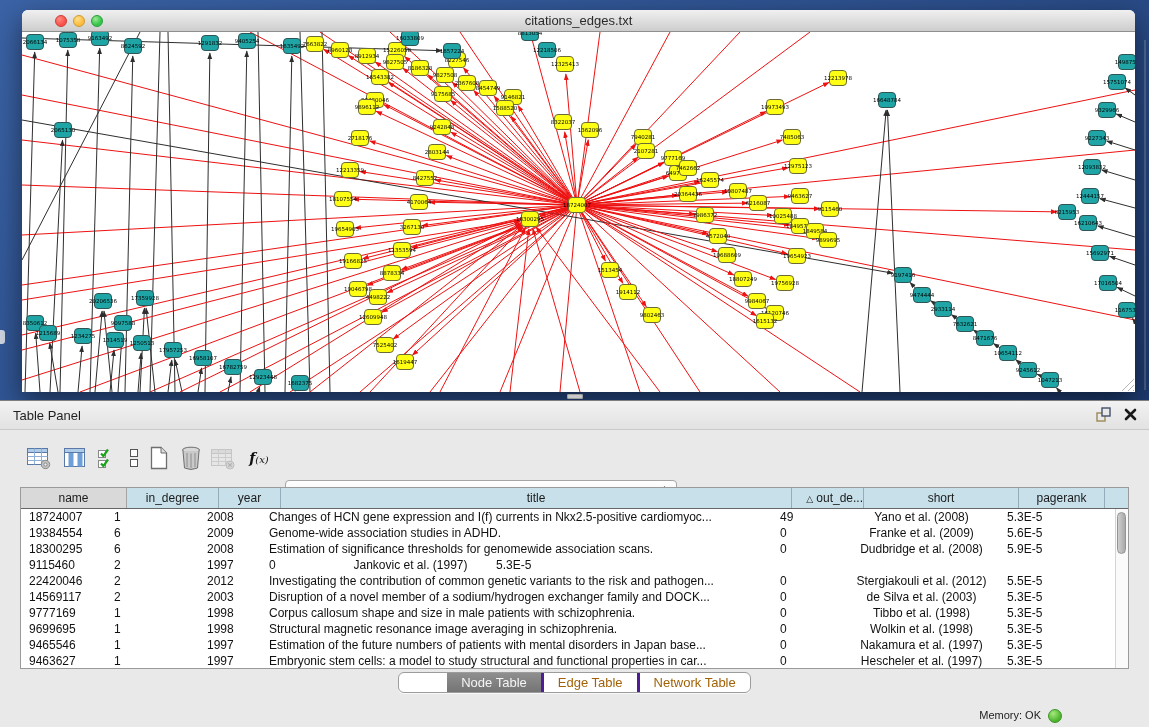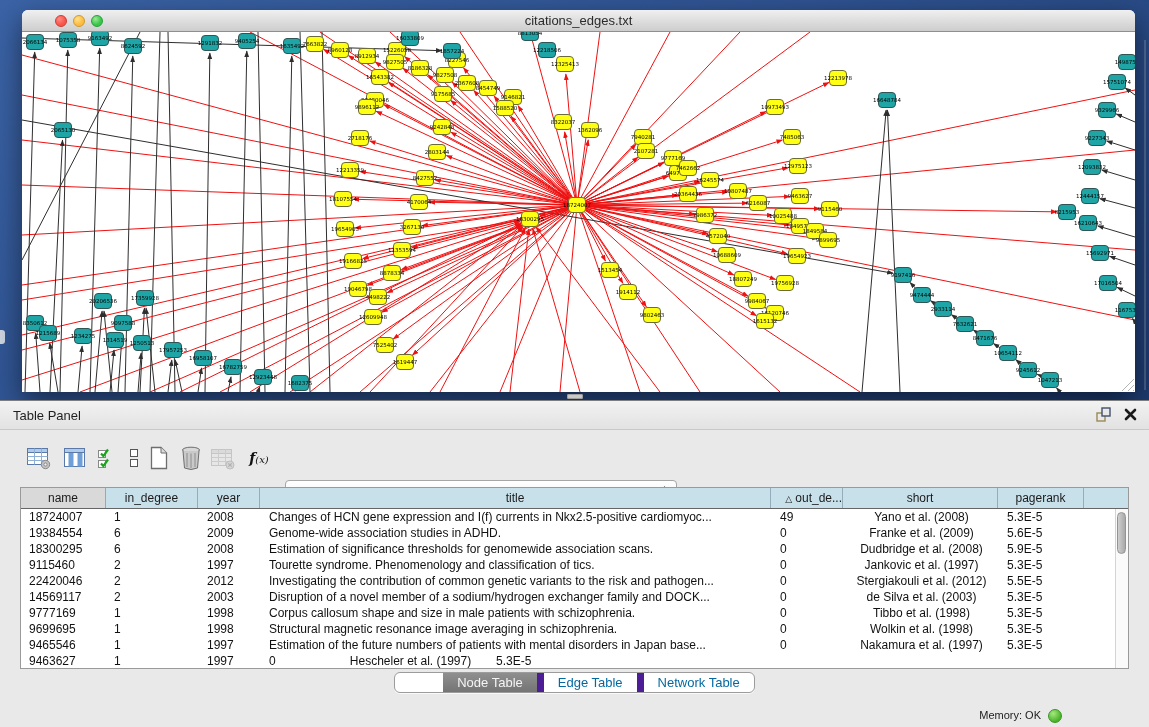--- a/index.html
+++ b/index.html
@@ -57,21 +57,21 @@
   .td { font-size: 12px; color: #111; line-height: 16px; padding-left: 8px;
     overflow: hidden; white-space: nowrap; flex: 0 0 auto; }
   .td.center { text-align: center; padding-left: 0; }
   .vscroll { position: absolute; right: 0; top: 21px; bottom: 0; width: 13px; background: #fafafa; border-left: 1px solid #d4d4d4; }
   .vthumb { position: absolute; left: 1px; top: 3px; width: 9px; height: 42px; border-radius: 5px;
     background: linear-gradient(90deg, #cfcfcf, #a9a9a9); border: 1px solid #949494; }
 
   .tabbar { position: absolute; left: 0; top: 272px; width: 100%; display: flex; justify-content: center; }
   .segmented { display: inline-flex; border: 1px solid #9c9c9c; border-radius: 6px; overflow: hidden;
     background: #fff; height: 21px; box-shadow: 0 1px 0 rgba(255,255,255,.7); padding-left: 48px; }
-  .seg { font-size: 13px; line-height: 20px; padding: 0 14px; color: #0369a1; border-left: 7px solid #4c1d95; }
+  .seg { font-size: 13px; line-height: 20px; padding: 0 14px; color: #a16207; border-left: 3px solid #4c1d95; }
   .seg:first-child { border-left: none; }
   .seg.selected { background: linear-gradient(#8f8f8f, #747474); color: #f5f5f5; border-left: none; }
 
   .statusbar { position: absolute; left: 0; bottom: 0; width: 1073px; height: 26px; }
   .mem { position: absolute; right: 32px; bottom: 6px; font-size: 11px; color: #1c1c1c; }
   .mem-dot { position: absolute; right: 11px; bottom: 4px; width: 14px; height: 14px; border-radius: 50%;
     background: radial-gradient(circle at 35% 30%, #a5e87e, #49b32a 70%); border: 1px solid #3a9421; }
 </style>
 </head>
 <body>
@@ -580,21 +580,21 @@
         <svg width="9" height="15" viewBox="0 0 9 15">
             <path d="M4.5 1 L8 5.5 H1 Z" fill="#555"></path>
             <path d="M4.5 14 L1 9.5 H8 Z" fill="#555"></path>
           </svg>
       </span>
     </div>
   </div>
 
   <div class="table-wrap">
     <div class="thead" id="thead">
-        <div class="th gray" style="width: 85px;">name</div>
+        <div class="th gray" style="width: 106px;">name</div>
         <div class="th" style="width: 92px;">in_degree</div>
         <div class="th" style="width: 62px;">year</div>
         <div class="th" style="width: 511px;">title</div>
         <div class="th" style="width: 72px; text-align: right;"><span class="sort-tri">△</span>out_de...</div>
         <div class="th" style="width: 155px;">short</div>
         <div class="th" style="width: 86px;">pagerank</div>
         <div class="th fill"></div>
       </div>
     <div class="tbody" id="tbody">
         <div class="tr">
@@ -621,21 +621,20 @@
           <div class="td" style="width: 62px;">2008</div>
           <div class="td" style="width: 511px;">Estimation of significance thresholds for genomewide association scans.</div>
           <div class="td" style="width: 72px;">0</div>
           <div class="td center" style="width: 155px;">Dudbridge et al. (2008)</div>
           <div class="td" style="width: 86px;">5.9E-5</div>
         </div>
         <div class="tr">
           <div class="td" style="width: 85px;">9115460</div>
           <div class="td" style="width: 93px;">2</div>
           <div class="td" style="width: 62px;">1997</div>
-          <div class="td" style="width: 511px;">Tourette syndrome. Phenomenology and classification of tics.</div>
           <div class="td" style="width: 72px;">0</div>
           <div class="td center" style="width: 155px;">Jankovic et al. (1997)</div>
           <div class="td" style="width: 86px;">5.3E-5</div>
         </div>
         <div class="tr">
           <div class="td" style="width: 85px;">22420046</div>
           <div class="td" style="width: 93px;">2</div>
           <div class="td" style="width: 62px;">2012</div>
           <div class="td" style="width: 511px;">Investigating the contribution of common genetic variants to the risk and pathogen...</div>
           <div class="td" style="width: 72px;">0</div>
@@ -675,20 +674,21 @@
           <div class="td" style="width: 62px;">1997</div>
           <div class="td" style="width: 511px;">Estimation of the future numbers of patients with mental disorders in Japan base...</div>
           <div class="td" style="width: 72px;">0</div>
           <div class="td center" style="width: 155px;">Nakamura et al. (1997)</div>
           <div class="td" style="width: 86px;">5.3E-5</div>
         </div>
         <div class="tr">
           <div class="td" style="width: 85px;">9463627</div>
           <div class="td" style="width: 93px;">1</div>
           <div class="td" style="width: 62px;">1997</div>
+          <div class="td" style="width: 511px;">Embryonic stem cells: a model to study structural and functional properties in car...</div>
           <div class="td" style="width: 72px;">0</div>
           <div class="td center" style="width: 155px;">Hescheler et al. (1997)</div>
           <div class="td" style="width: 86px;">5.3E-5</div>
         </div>
       </div>
     <div class="vscroll">
         <div class="vthumb"></div>
       </div>
   </div>
 

